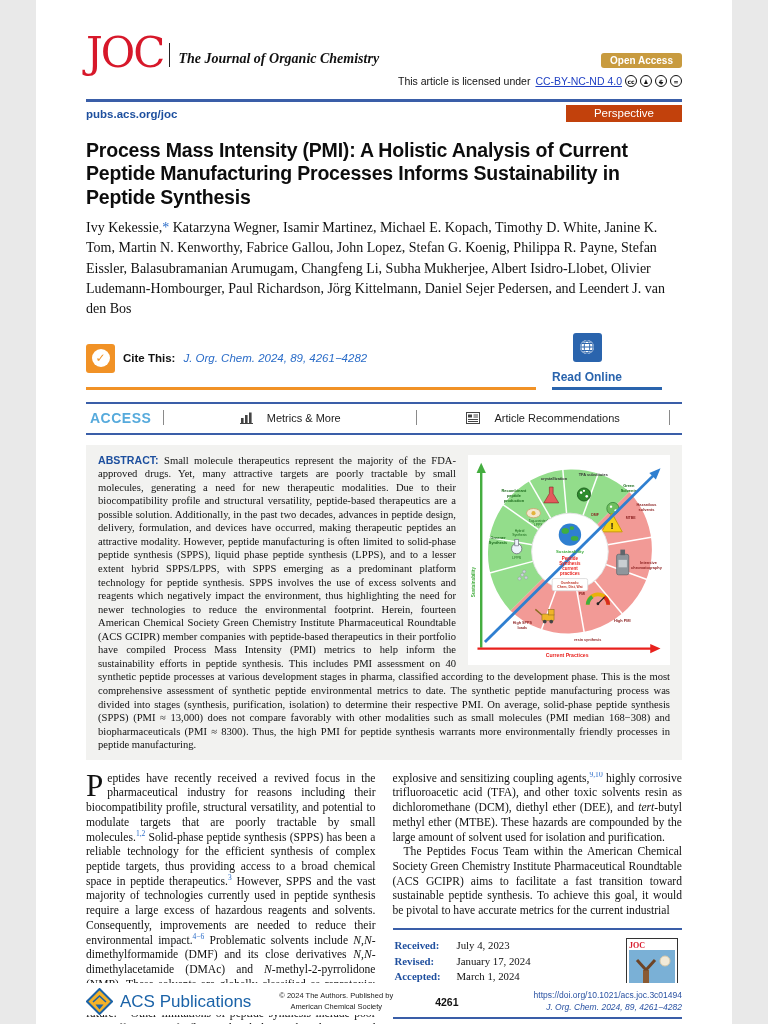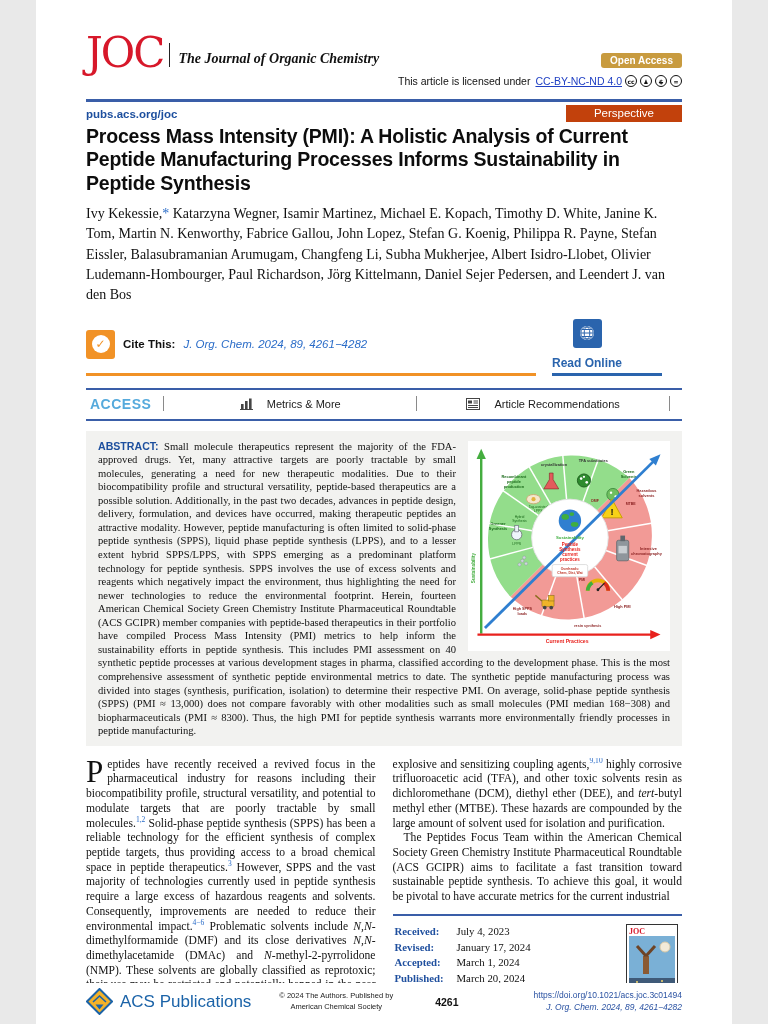--- a/index.html
+++ b/index.html
@@ -23,21 +23,21 @@
                align-items:center; justify-content:center; font:bold 6px "DejaVu Sans",sans-serif; }
   .cc-nc { text-decoration:line-through; }
 
   
   .rule-blue { border-top:3px solid #3a5ea8; margin-top:3px; }
   .site-row { display:flex; justify-content:space-between; align-items:center; padding-top:3px; }
   .site-url { color:#1d4f9e; font:bold 11.5px "Liberation Sans",sans-serif; cursor:pointer; }
   .type-badge { background:#c2410c; color:#fff; font:11.5px "Liberation Sans",sans-serif; padding:2px 28px 3px; }
 
   
-  .title { font:bold 19.5px/1.2 "Liberation Sans",sans-serif; color:#0d0d0d; margin-top:3px; letter-spacing:-.2px; }
+  .title { font:bold 19.5px/1.2 "Liberation Sans",sans-serif; color:#0d0d0d; margin-top:17px; letter-spacing:-.2px; }
   .authors { font:14px/1.45 "Liberation Serif",serif; margin-top:9px; width:99%; }
   .author-star { color:#2a6cc8; }
 
   
   .cite-row { display:flex; gap:16px; margin-top:13px; }
   .cite-box { flex:0 0 450px; display:flex; align-items:center; gap:8px; border-bottom:3px solid #f19226; padding-bottom:3px; }
   .cite-icon-sq { width:29px; height:29px; background:#f19226; border-radius:3px; display:flex; align-items:center; justify-content:center; }
   .cite-check { width:18px; height:18px; background:#fff; border-radius:50%; display:flex; align-items:center; justify-content:center;
                 color:#f19226; font:bold 12px "DejaVu Sans",sans-serif; }
   .cite-label { font:bold 11.5px "Liberation Sans",sans-serif; }

